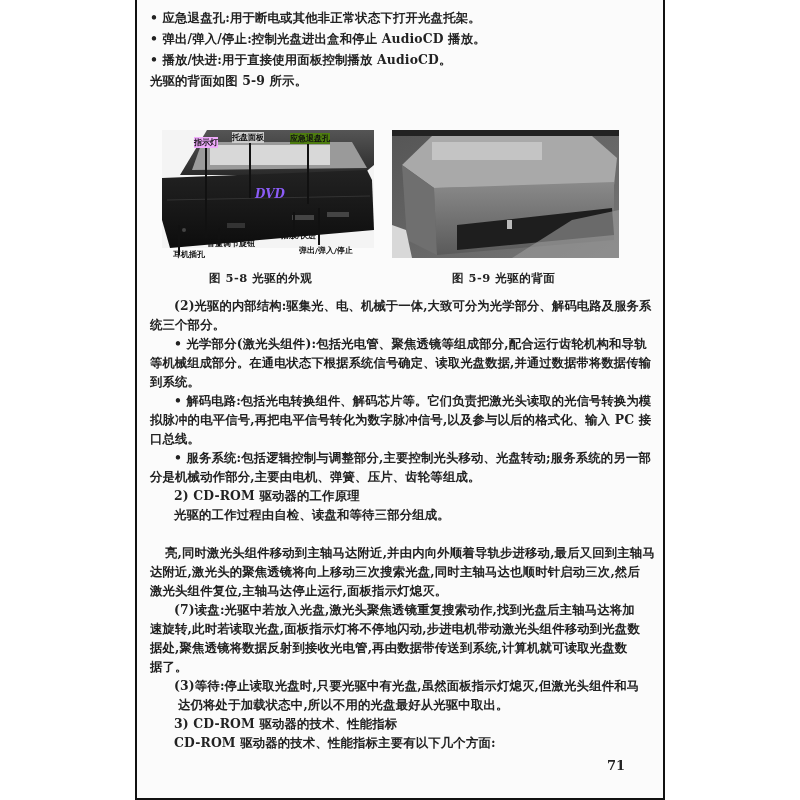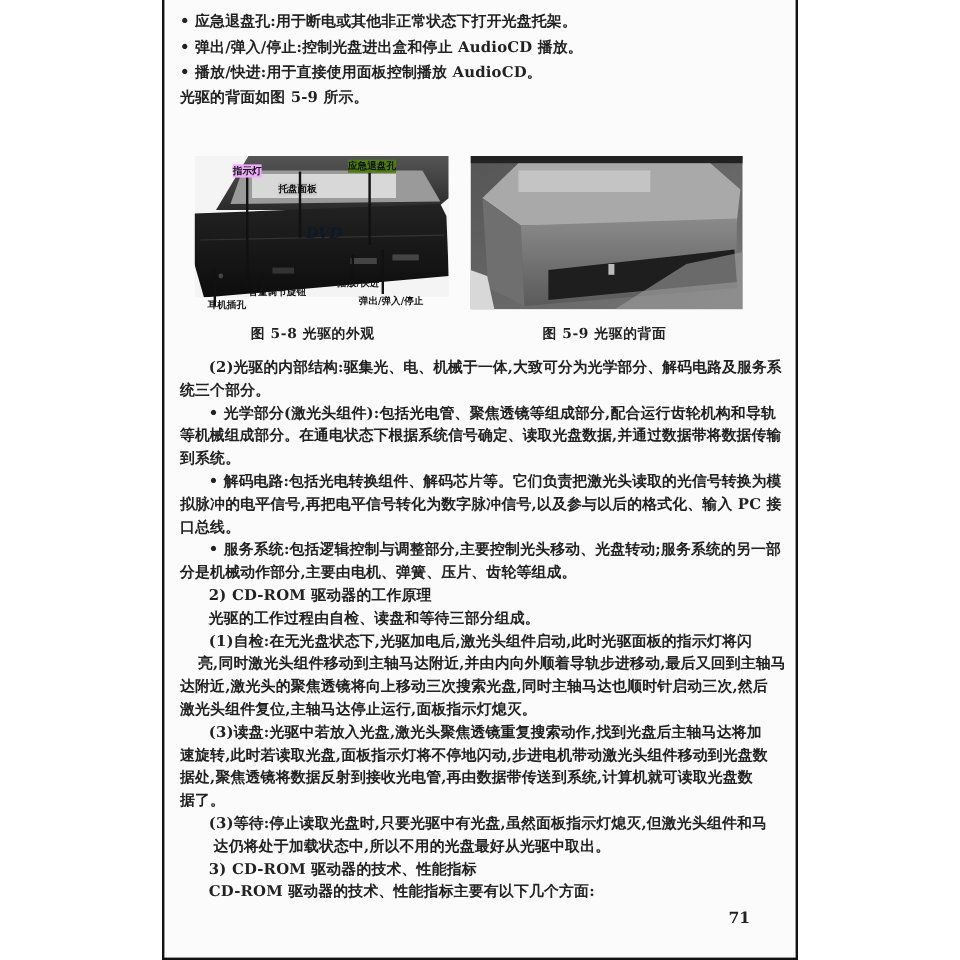--- a/index.html
+++ b/index.html
@@ -5,21 +5,21 @@
   html, body { margin: 0; padding: 0; background: #ffffff; }
   body { width: 800px; height: 800px; position: relative; overflow: hidden;
          font-family: "DejaVu Serif", "Liberation Serif", serif; color: #1a1a1a; }
   .page { position: absolute; left: 135px; top: -2px; width: 526px; height: 798px;
           border: 2px solid #111; background: #fbfbfb; }
   .line { position: absolute; left: 0; font-size: 12.4px; line-height: 16px; white-space: nowrap;
           letter-spacing: 0.15px; font-weight: bold; color: #222; }
   .fig { position: absolute; overflow: hidden; }
   .caption { position: absolute; font-size: 11.5px; font-weight: bold; color: #222; white-space: nowrap; letter-spacing: 0.5px; }
   .lbl { position: absolute; font-size: 8px; font-weight: bold; color: #111; white-space: nowrap; background: rgba(255,255,255,0.0); }
-  .lbl-light { color: #0f172a; }
+  .lbl-light { color: #8b5cf6; }
   .lead { position: absolute; width: 2px; background: #111; }
   .pagenum { position: absolute; font-size: 13px; font-weight: bold; color: #222; }
 </style>
 </head>
 <body>
 
 <div class="page">
 
   <div class="line" style="top:10px; left:13px;">• 应急退盘孔:用于断电或其他非正常状态下打开光盘托架。</div>
   <div class="line" style="top:31px; left:13px;">• 弹出/弹入/停止:控制光盘进出盒和停止 AudioCD 播放。</div>
@@ -46,21 +46,21 @@
       <line x1="5" y1="70" x2="208" y2="66" stroke="#333" stroke-width="1"></line>
       <rect x="130" y="85" width="22" height="5" fill="#444"></rect>
       <rect x="165" y="82" width="22" height="5" fill="#444"></rect>
       <rect x="65" y="93" width="18" height="5" fill="#333"></rect>
       <circle cx="22" cy="100" r="2" fill="#444"></circle>
     </svg>
     <div class="lbl lbl-light" style="left:93px; top:57px; font-size:12px; font-style:italic;">DVD</div>
   </div>
 
   <div class="lbl" style="left:57px; top:137px; background:#f0abfc;">指示灯</div>
-  <div class="lbl" style="left:95px; top:132px; background:#ccc;margin-top:20px;">托盘面板</div>
+  <div class="lbl" style="left:95px; top:132px; background:#ccc;">托盘面板</div>
   <div class="lbl" style="left:153px; top:133px; background:#4d7c0f;">应急退盘孔</div>
   <div class="lead" style="left:68px; top:148px; height:90px;"></div>
   <div class="lead" style="left:112px; top:143px; height:55px;"></div>
   <div class="lead" style="left:170px; top:144px; height:60px;"></div>
   <div class="lead" style="left:41px; top:225px; height:30px;"></div>
   <div class="lead" style="left:81px; top:228px; height:18px;"></div>
   <div class="lead" style="left:156px; top:212px; height:20px;"></div>
   <div class="lead" style="left:181px; top:208px; height:37px;"></div>
   <div class="lbl" style="left:36px; top:249px;">耳机插孔</div>
   <div class="lbl" style="left:70px; top:238px;">音量调节旋钮</div>
@@ -99,25 +99,24 @@
   <div class="line" style="top: 336px; left: 37px;">• 光学部分(激光头组件):包括光电管、聚焦透镜等组成部分,配合运行齿轮机构和导轨</div>
   <div class="line" style="top: 355px; left: 13px; transform-origin: left top; transform: scaleX(0.990119);">等机械组成部分。在通电状态下根据系统信号确定、读取光盘数据,并通过数据带将数据传输</div>
   <div class="line" style="top: 374px; left: 13px;">到系统。</div>
   <div class="line" style="top: 393px; left: 37px; transform-origin: left top; transform: scaleX(0.991684);">• 解码电路:包括光电转换组件、解码芯片等。它们负责把激光头读取的光信号转换为模</div>
   <div class="line" style="top: 412px; left: 13px;">拟脉冲的电平信号,再把电平信号转化为数字脉冲信号,以及参与以后的格式化、输入 PC 接</div>
   <div class="line" style="top: 431px; left: 13px;">口总线。</div>
   <div class="line" style="top: 450px; left: 37px; transform-origin: left top; transform: scaleX(0.997908);">• 服务系统:包括逻辑控制与调整部分,主要控制光头移动、光盘转动;服务系统的另一部</div>
   <div class="line" style="top: 469px; left: 13px;">分是机械动作部分,主要由电机、弹簧、压片、齿轮等组成。</div>
   <div class="line" style="top: 488px; left: 37px;">2) CD-ROM 驱动器的工作原理</div>
   <div class="line" style="top: 507px; left: 37px;">光驱的工作过程由自检、读盘和等待三部分组成。</div>
-  <div class="line" style="top: 526px; left: 37px;">(1)自检:在无光盘状态下,光驱加电后,激光头组件启动,此时光驱面板的指示灯将闪</div>
   <div class="line" style="top: 545px; left: 13px; margin-left: 15px;">亮,同时激光头组件移动到主轴马达附近,并由内向外顺着导轨步进移动,最后又回到主轴马</div>
   <div class="line" style="top: 564px; left: 13px;">达附近,激光头的聚焦透镜将向上移动三次搜索光盘,同时主轴马达也顺时针启动三次,然后</div>
   <div class="line" style="top: 583px; left: 13px;">激光头组件复位,主轴马达停止运行,面板指示灯熄灭。</div>
-  <div class="line" style="top: 602px; left: 37px;">(3)读盘:光驱中若放入光盘,激光头聚焦透镜重复搜索动作,找到光盘后主轴马达将加</div>
+  <div class="line" style="top: 602px; left: 37px;">(7)读盘:光驱中若放入光盘,激光头聚焦透镜重复搜索动作,找到光盘后主轴马达将加</div>
   <div class="line" style="top: 621px; left: 13px;">速旋转,此时若读取光盘,面板指示灯将不停地闪动,步进电机带动激光头组件移动到光盘数</div>
   <div class="line" style="top: 640px; left: 13px;">据处,聚焦透镜将数据反射到接收光电管,再由数据带传送到系统,计算机就可读取光盘数</div>
   <div class="line" style="top: 659px; left: 13px;">据了。</div>
   <div class="line" style="top: 678px; left: 37px;">(3)等待:停止读取光盘时,只要光驱中有光盘,虽然面板指示灯熄灭,但激光头组件和马</div>
   <div class="line" style="top: 697px; left: 13px; margin-left: 28px;">达仍将处于加载状态中,所以不用的光盘最好从光驱中取出。</div>
   <div class="line" style="top: 716px; left: 37px;">3) CD-ROM 驱动器的技术、性能指标</div>
   <div class="line" style="top: 735px; left: 37px;">CD-ROM 驱动器的技术、性能指标主要有以下几个方面:</div>
 
   <div class="pagenum" style="left: 470px; top: 758px;">71</div>
 </div>

